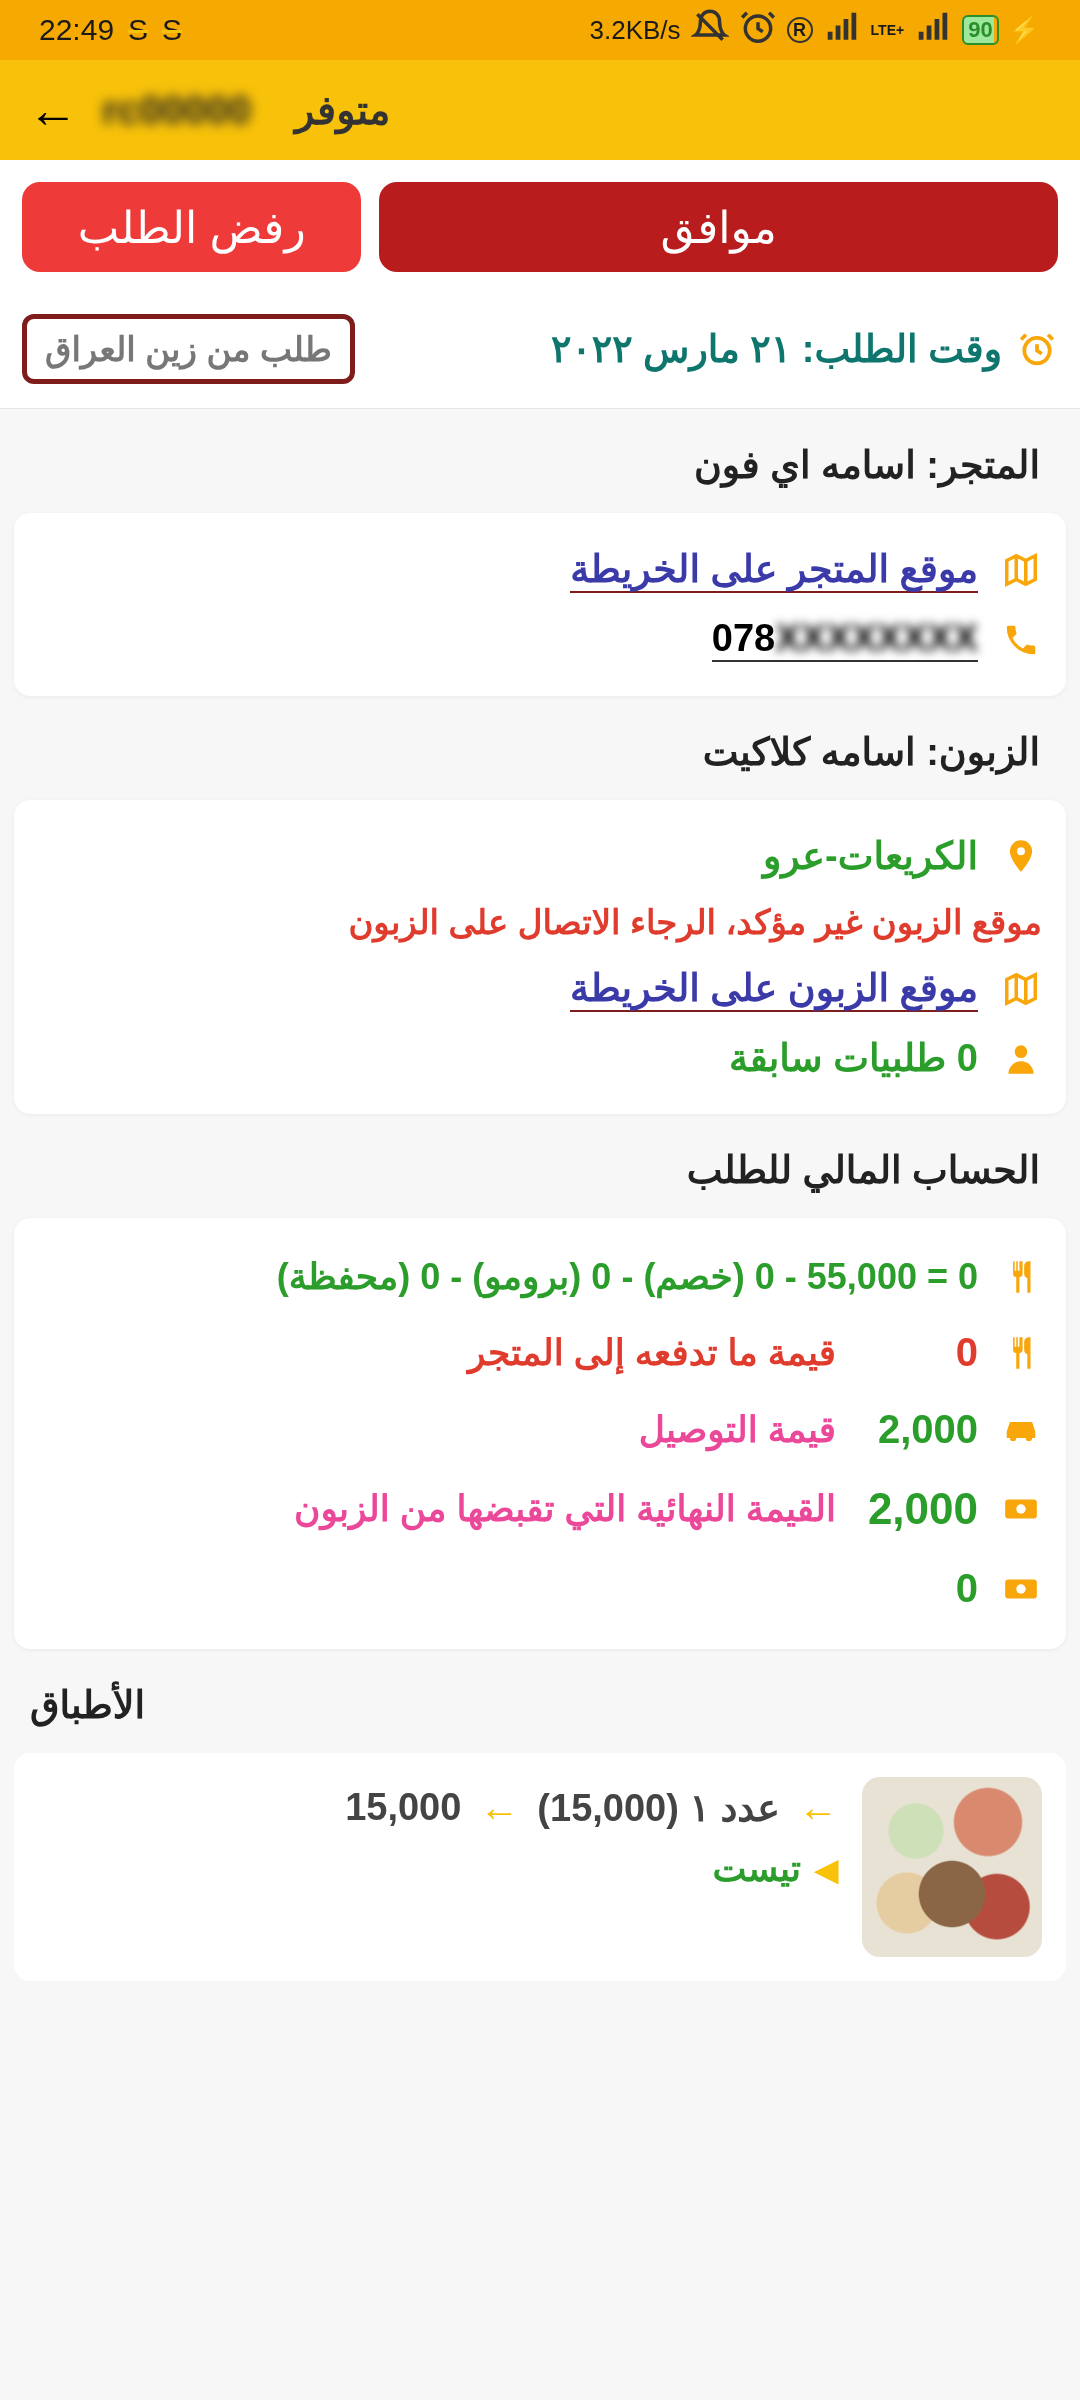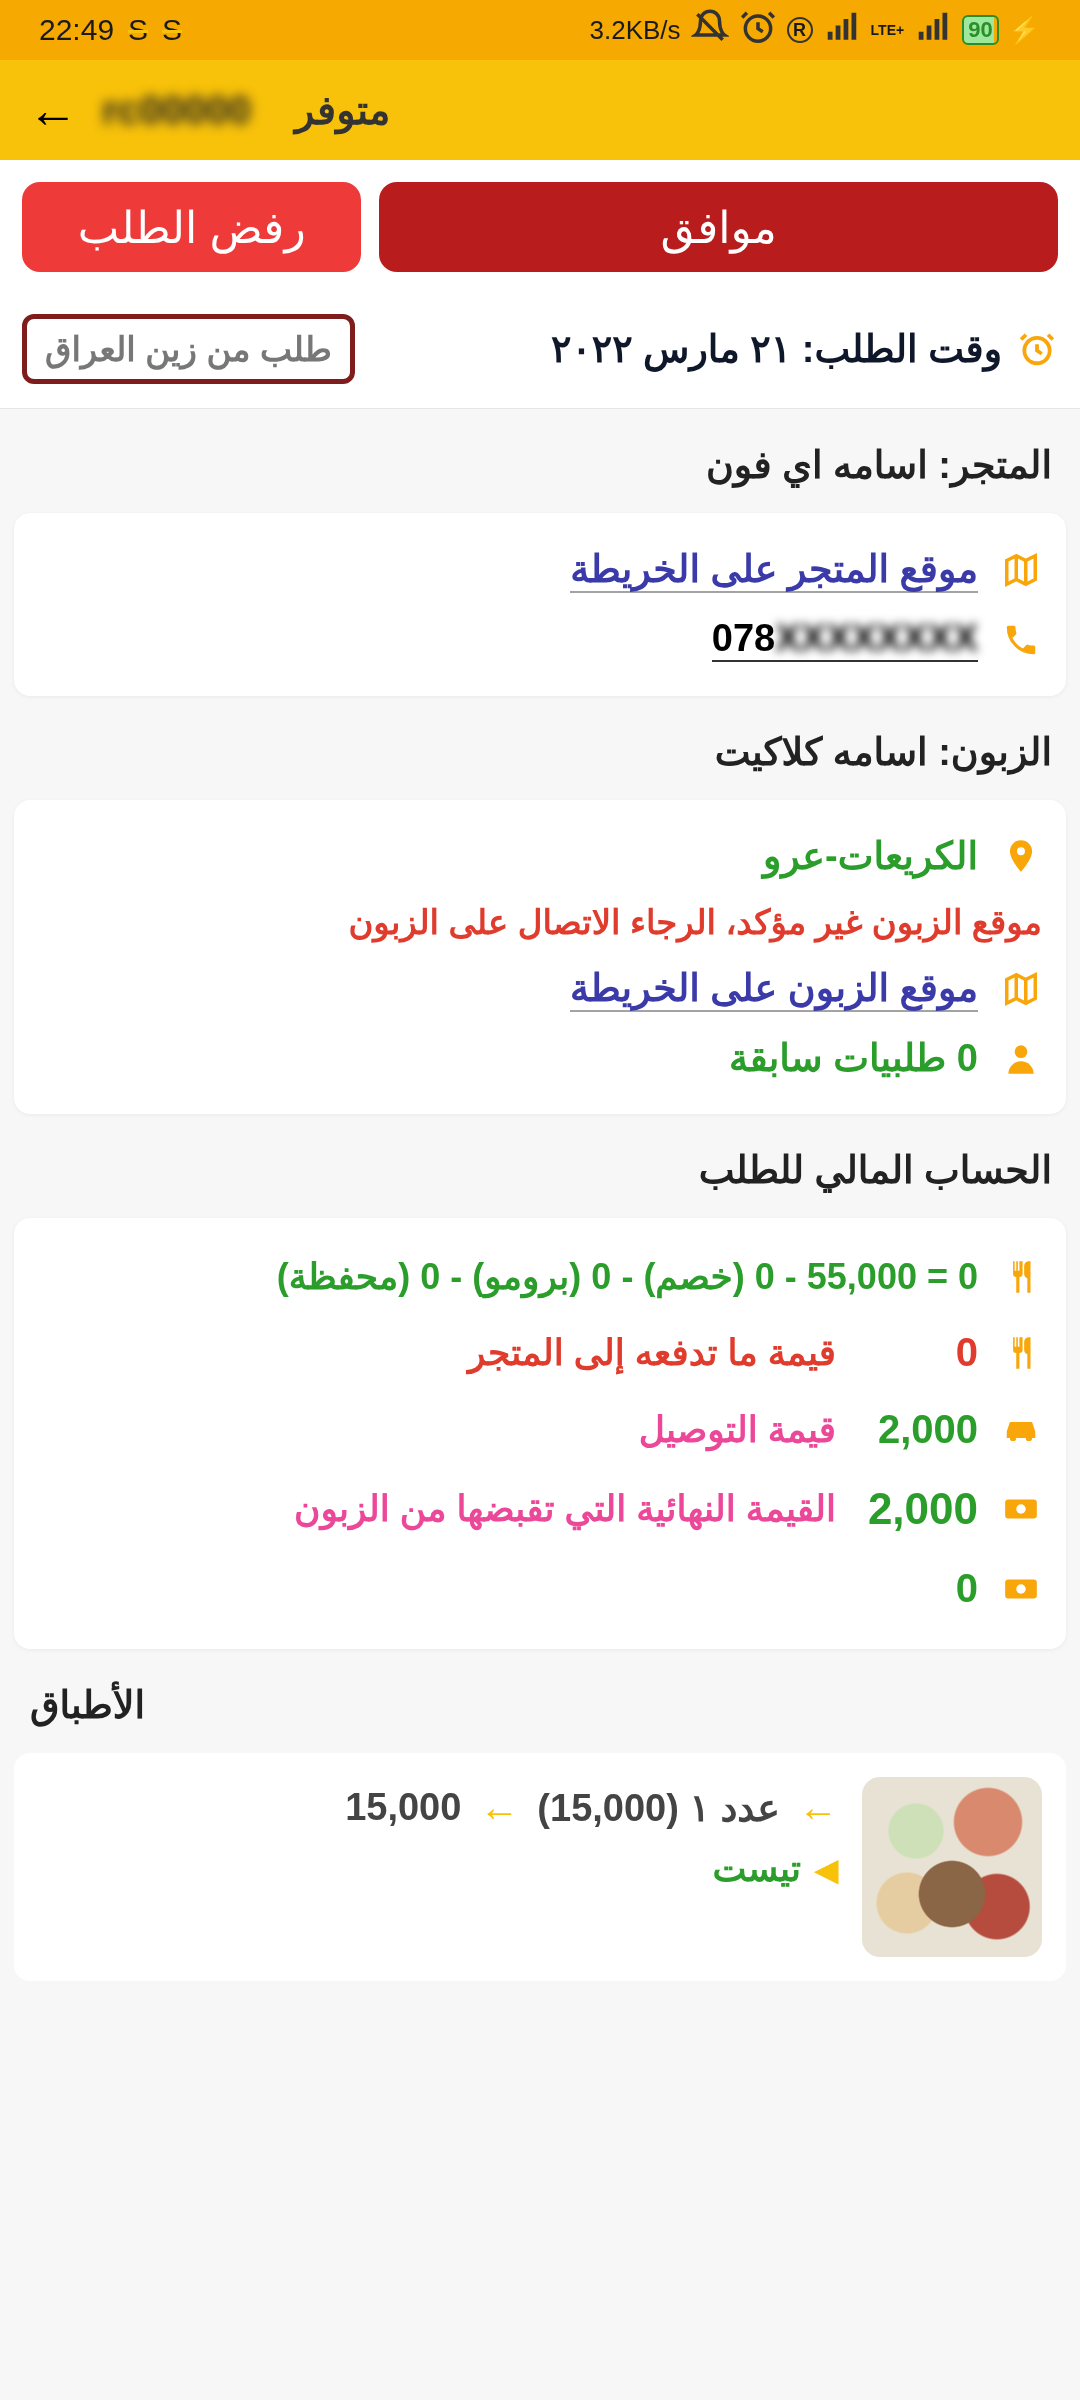--- a/index.html
+++ b/index.html
@@ -66,50 +66,50 @@
 .btn-reject { background: #ee3a39; flex: 1; }
 .time-row {
   background: #fff;
   padding: 20px 22px 24px;
   display: flex;
   align-items: center;
   justify-content: space-between;
   border-bottom: 1px solid #e6e6e6;
 }
 .time-left { display: flex; align-items: center; gap: 14px; }
-.time-text { color: #0f172a; font-size: 38px; font-weight: 700; }
+.time-text { color: #0f766e; font-size: 38px; font-weight: 700; }
 .zain-pill {
   border: 5px solid #7f1d1d;
   border-radius: 12px;
   padding: 10px 18px;
   color: #777;
   font-size: 34px;
   font-weight: 600;
 }
 .section-title {
   font-size: 38px;
   font-weight: 800;
   color: #222;
-  padding: 34px 28px 26px;
+  padding: 34px 40px 26px;
 }
 .card {
   background: #fff;
   border-radius: 16px;
   margin: 0 14px;
   padding: 22px 24px;
   box-shadow: 0 1px 4px rgba(0,0,0,.06);
 }
 .row {
   display: flex;
   align-items: center;
   gap: 22px;
   padding: 12px 0;
 }
 .row .text { font-size: 38px; font-weight: 700; }
-.link { color: #3b3aa9; border-bottom: 2px solid #a3a3a3; }
+.link { color: #3b3aa9; border-bottom: 2px solid #7f1d1d; }
 .green { color: #2a9d2a; }
 .red { color: #e03c2e; }
 .gray { color: #ec4899; }
 .icon { width: 42px; display: inline-flex; justify-content: center; color: #f8a60a; font-size: 36px; flex-shrink: 0; }
 .finance-row {
   display: flex;
   align-items: center;
   gap: 22px;
   padding: 16px 0;
 }

